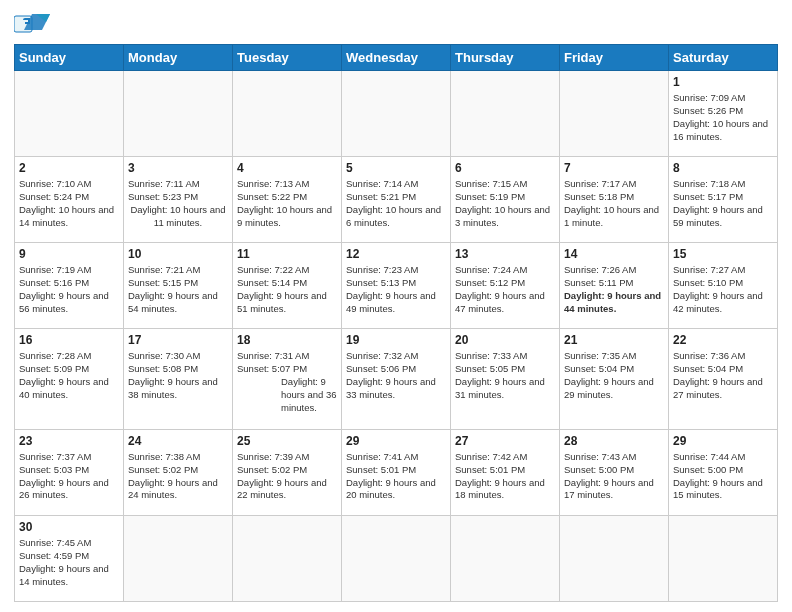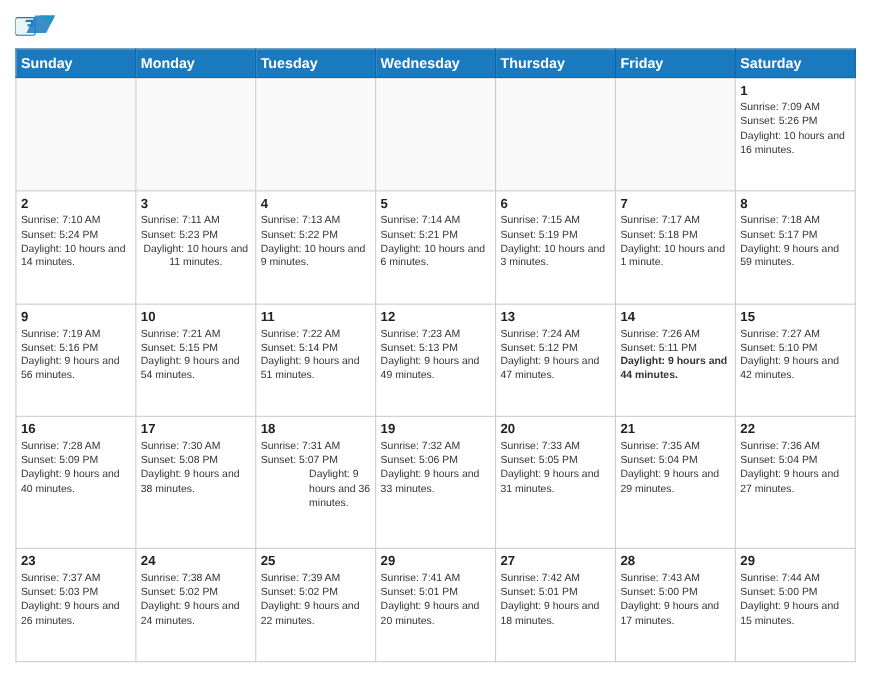--- a/index.html
+++ b/index.html
@@ -316,15 +316,29 @@
             <span style="display: block;">Sunset: 5:00 PM</span>
             <span style="display: block;">Daylight: 9 hours and 17 minutes.</span>
           </td>
           <td>
             <span class="day-num">29</span>
             <span style="display: block;">Sunrise: 7:44 AM</span>
             <span style="display: block;">Sunset: 5:00 PM</span>
             <span style="display: block;">Daylight: 9 hours and 15 minutes.</span>
           </td>
         </tr>
+        <tr class="last-row">
+          <td>
+            <span class="day-num">30</span>
+            <span style="display: block;">Sunrise: 7:45 AM</span>
+            <span style="display: block;">Sunset: 4:59 PM</span>
+            <span style="display: block;">Daylight: 9 hours and 14 minutes.</span>
+          </td>
+          <td class="empty-cell"></td>
+          <td class="empty-cell"></td>
+          <td class="empty-cell"></td>
+          <td class="empty-cell"></td>
+          <td class="empty-cell"></td>
+          <td class="empty-cell"></td>
+        </tr>
       </tbody>
   </table>
 </div>
 
 </body></html>

